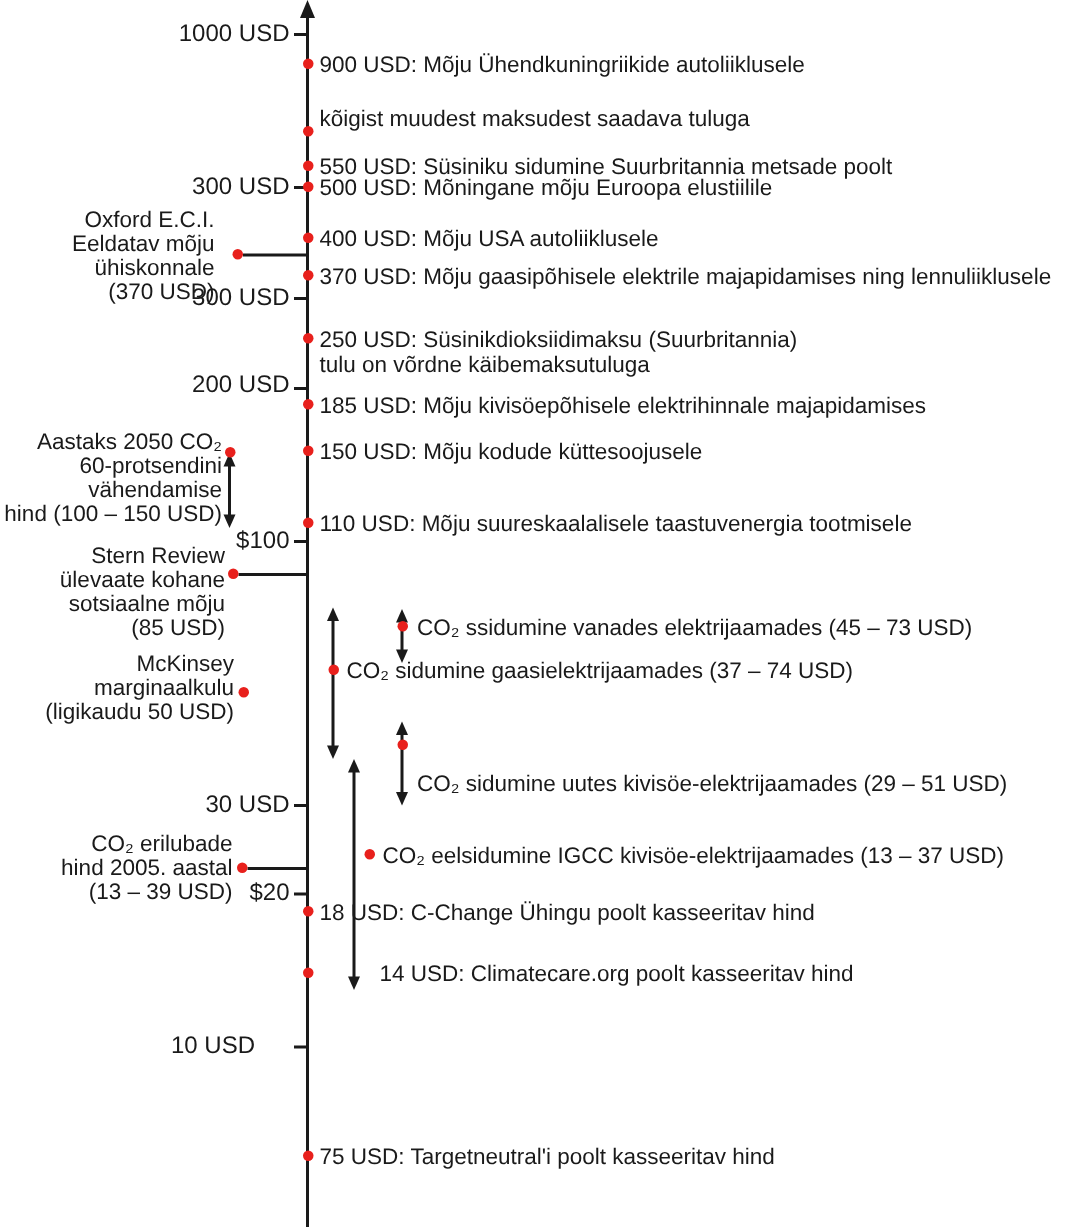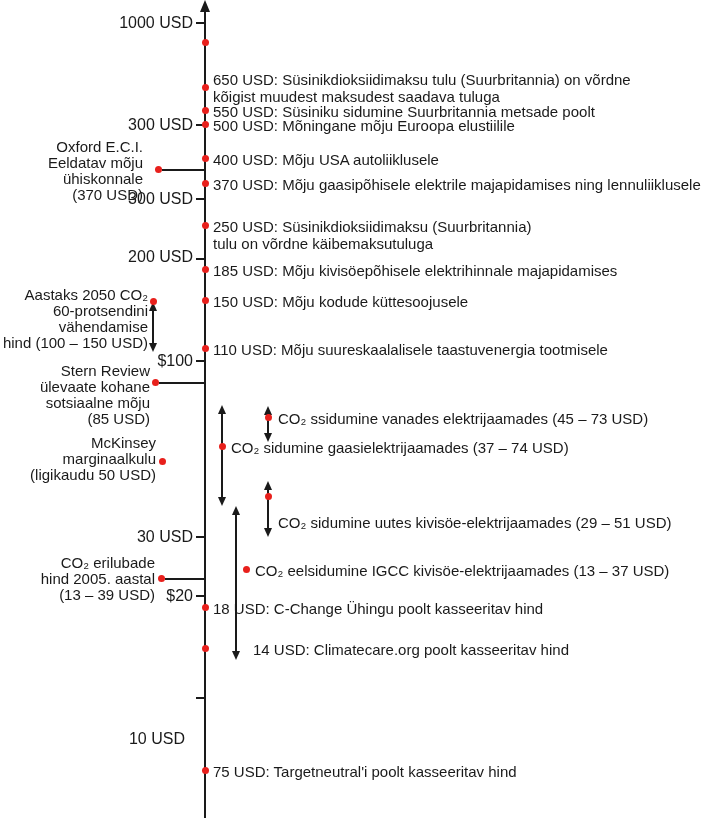--- a/index.html
+++ b/index.html
@@ -29,42 +29,42 @@
     <div class="tick-label" style="right: 525px; top: 190.472px;">300 USD</div>
     <div class="hline" style="left: 196px; top: 257.902px; width: 9px;"></div>
     <div class="tick-label" style="right: 525px; top: 248px; text-align: right;">200 USD</div>
     <div class="hline" style="left: 196px; top: 359.5px; width: 9px;"></div>
     <div class="tick-label" style="right: 525px; top: 351.5px;">$100</div>
     <div class="hline" style="left: 196px; top: 535.972px; width: 9px;"></div>
     <div class="tick-label" style="right: 525px; top: 527.972px;">30 USD</div>
     <div class="hline" style="left: 196px; top: 595.402px; width: 9px;"></div>
     <div class="tick-label" style="right: 525px; top: 587.402px;">$20</div>
     <div class="hline" style="left: 196px; top: 697px; width: 9px;"></div>
-    <div class="tick-label" style="right: 533px; top: 689px; margin-top: 41px;">10 USD</div>
+    <div class="tick-label" style="right: 548px; top: 689px;">10 USD</div>
     <div class="tri-up" style="left: 264px; top: 406px;"></div>
     <div class="tri-down" style="left: 264px; top: 433px;"></div>
     <div class="vline" style="left: 267px; top: 412px; height: 24px;"></div>
     <div class="tri-up" style="left: 218px; top: 404.634px;"></div>
     <div class="tri-down" style="left: 218px; top: 497.232px;"></div>
     <div class="vline" style="left: 221px; top: 410.634px; height: 89.5976px;"></div>
     <div class="tri-up" style="left: 264px; top: 481px;"></div>
     <div class="tri-down" style="left: 264px; top: 528px;"></div>
     <div class="vline" style="left: 267px; top: 487px; height: 44px;"></div>
     <div class="tri-up" style="left: 232px; top: 506.232px;"></div>
     <div class="tri-down" style="left: 232px; top: 650.544px;"></div>
     <div class="vline" style="left: 235px; top: 512.232px; height: 141.312px;"></div>
     <div class="hline" style="left: 162px; top: 169px; width: 43px;"></div>
     <div class="tri-up" style="left: 149px; top: 302px;"></div>
     <div class="tri-down" style="left: 149px; top: 343px;"></div>
     <div class="vline" style="left: 152px; top: 308px; height: 38px;"></div>
     <div class="hline" style="left: 159px; top: 382px; width: 46px;"></div>
     <div class="hline" style="left: 165px; top: 578px; width: 40px;"></div>
+    <div class="pt-label" style="left: 213px; top: 35.4432px;">900 USD: Mõju Ühendkuningriikide autoliiklusele</div>
     <div class="dot" style="left: 202px; top: 39.4432px;"></div>
     <div class="pt-label" style="left: 213px; top: 71.1417px;">
-      <div>650 USD: Süsinikdioksiidimaksu tulu (Suurbritannia) on võrdne</div>
       <div>kõigist muudest maksudest saadava tuluga</div>
     </div>
     <div class="dot" style="left: 202px; top: 84.1417px;"></div>
     <div class="pt-label" style="left: 213px; top: 102.628px;">550 USD: Süsiniku sidumine Suurbritannia metsade poolt</div>
     <div class="dot" style="left: 202px; top: 106.628px;"></div>
     <div class="pt-label" style="left: 213px; top: 116.598px;">500 USD: Mõningane mõju Euroopa elustiilile</div>
     <div class="dot" style="left: 202px; top: 120.598px;"></div>
     <div class="pt-label" style="left: 213px; top: 151.305px;">400 USD: Mõju USA autoliiklusele</div>
     <div class="dot" style="left: 202px; top: 155.305px;"></div>
     <div class="pt-label" style="left: 213px; top: 175.732px;">370 USD: Mõju gaasipõhisele elektrile majapidamises ning lennuliiklusele</div>

